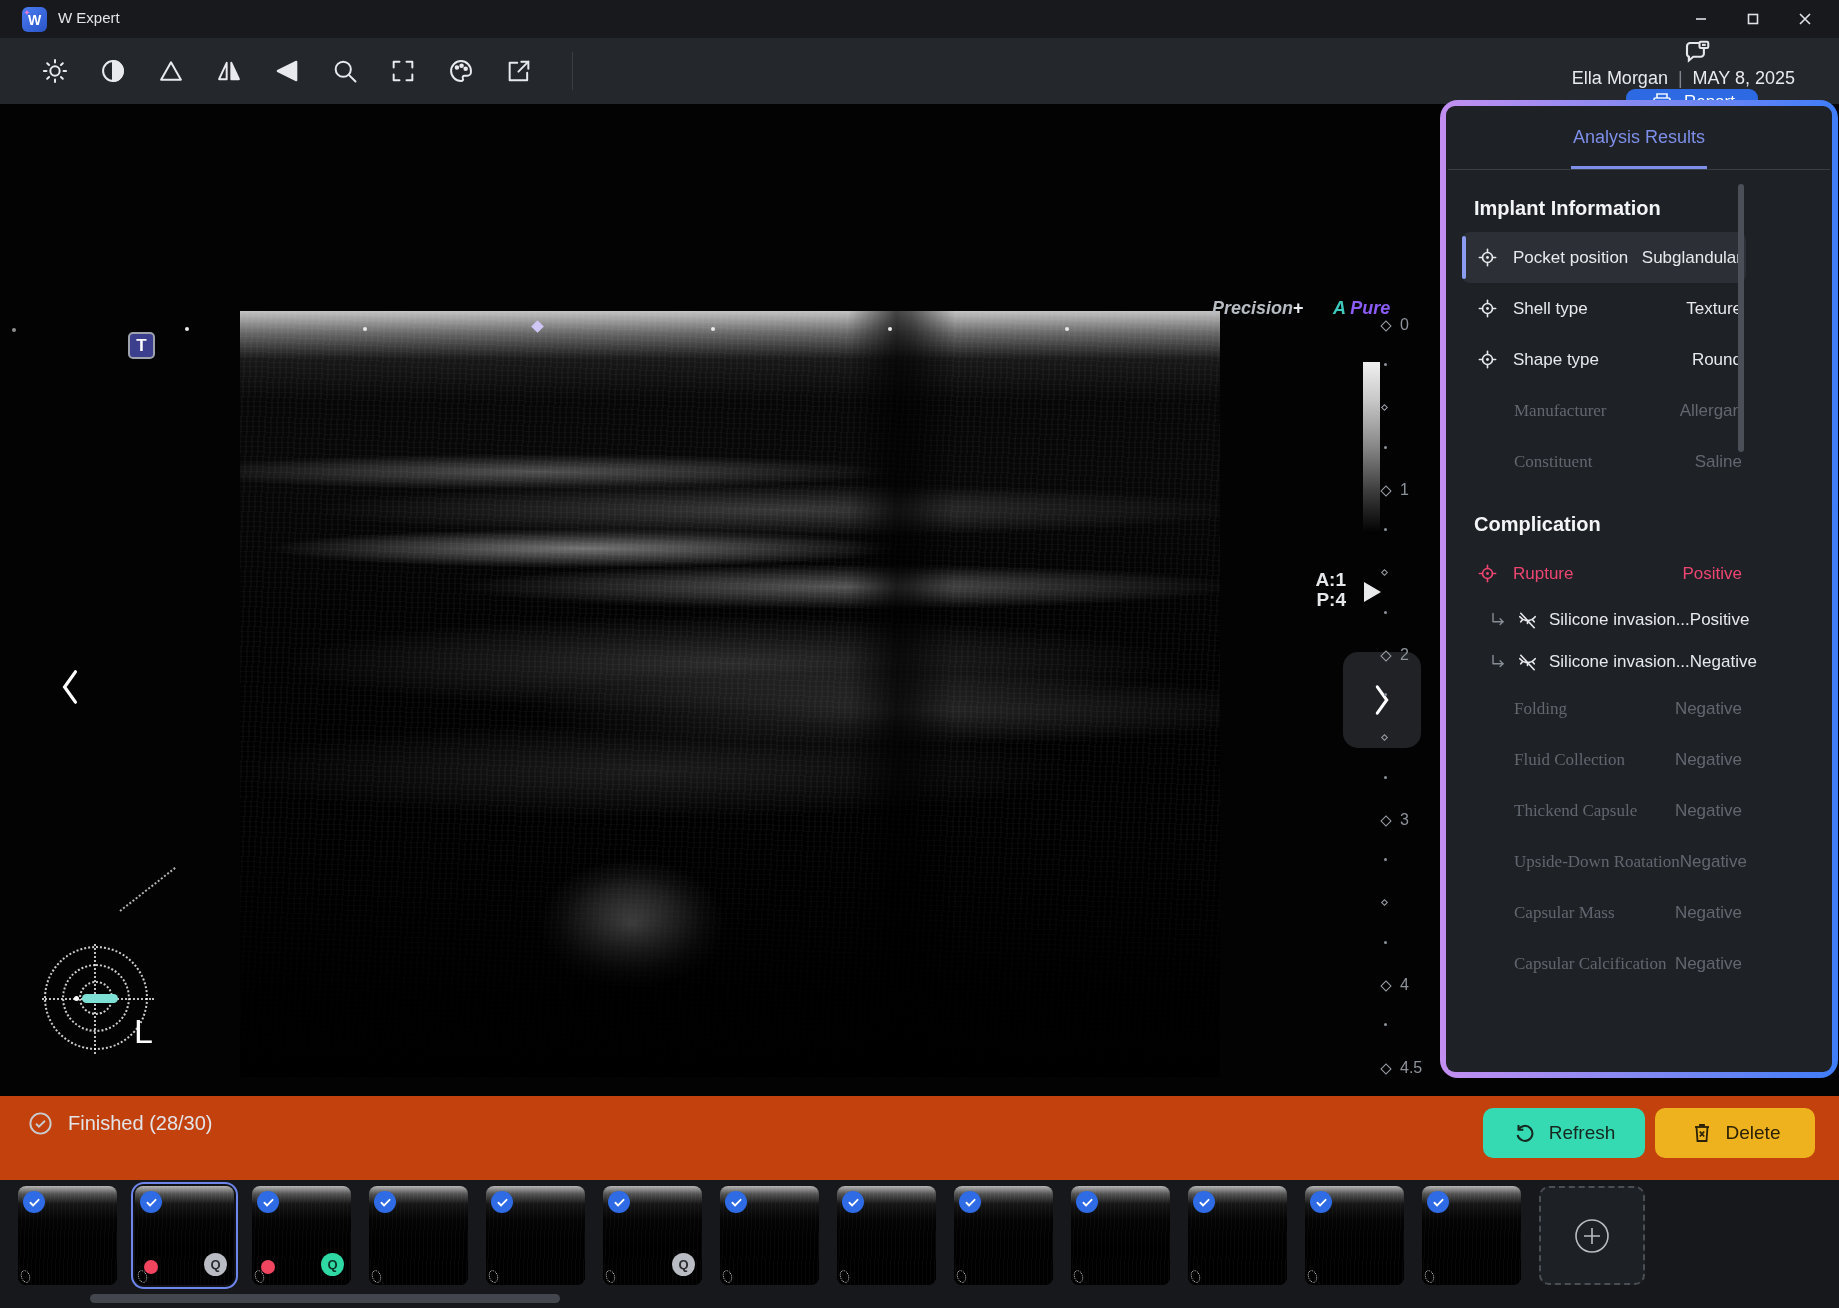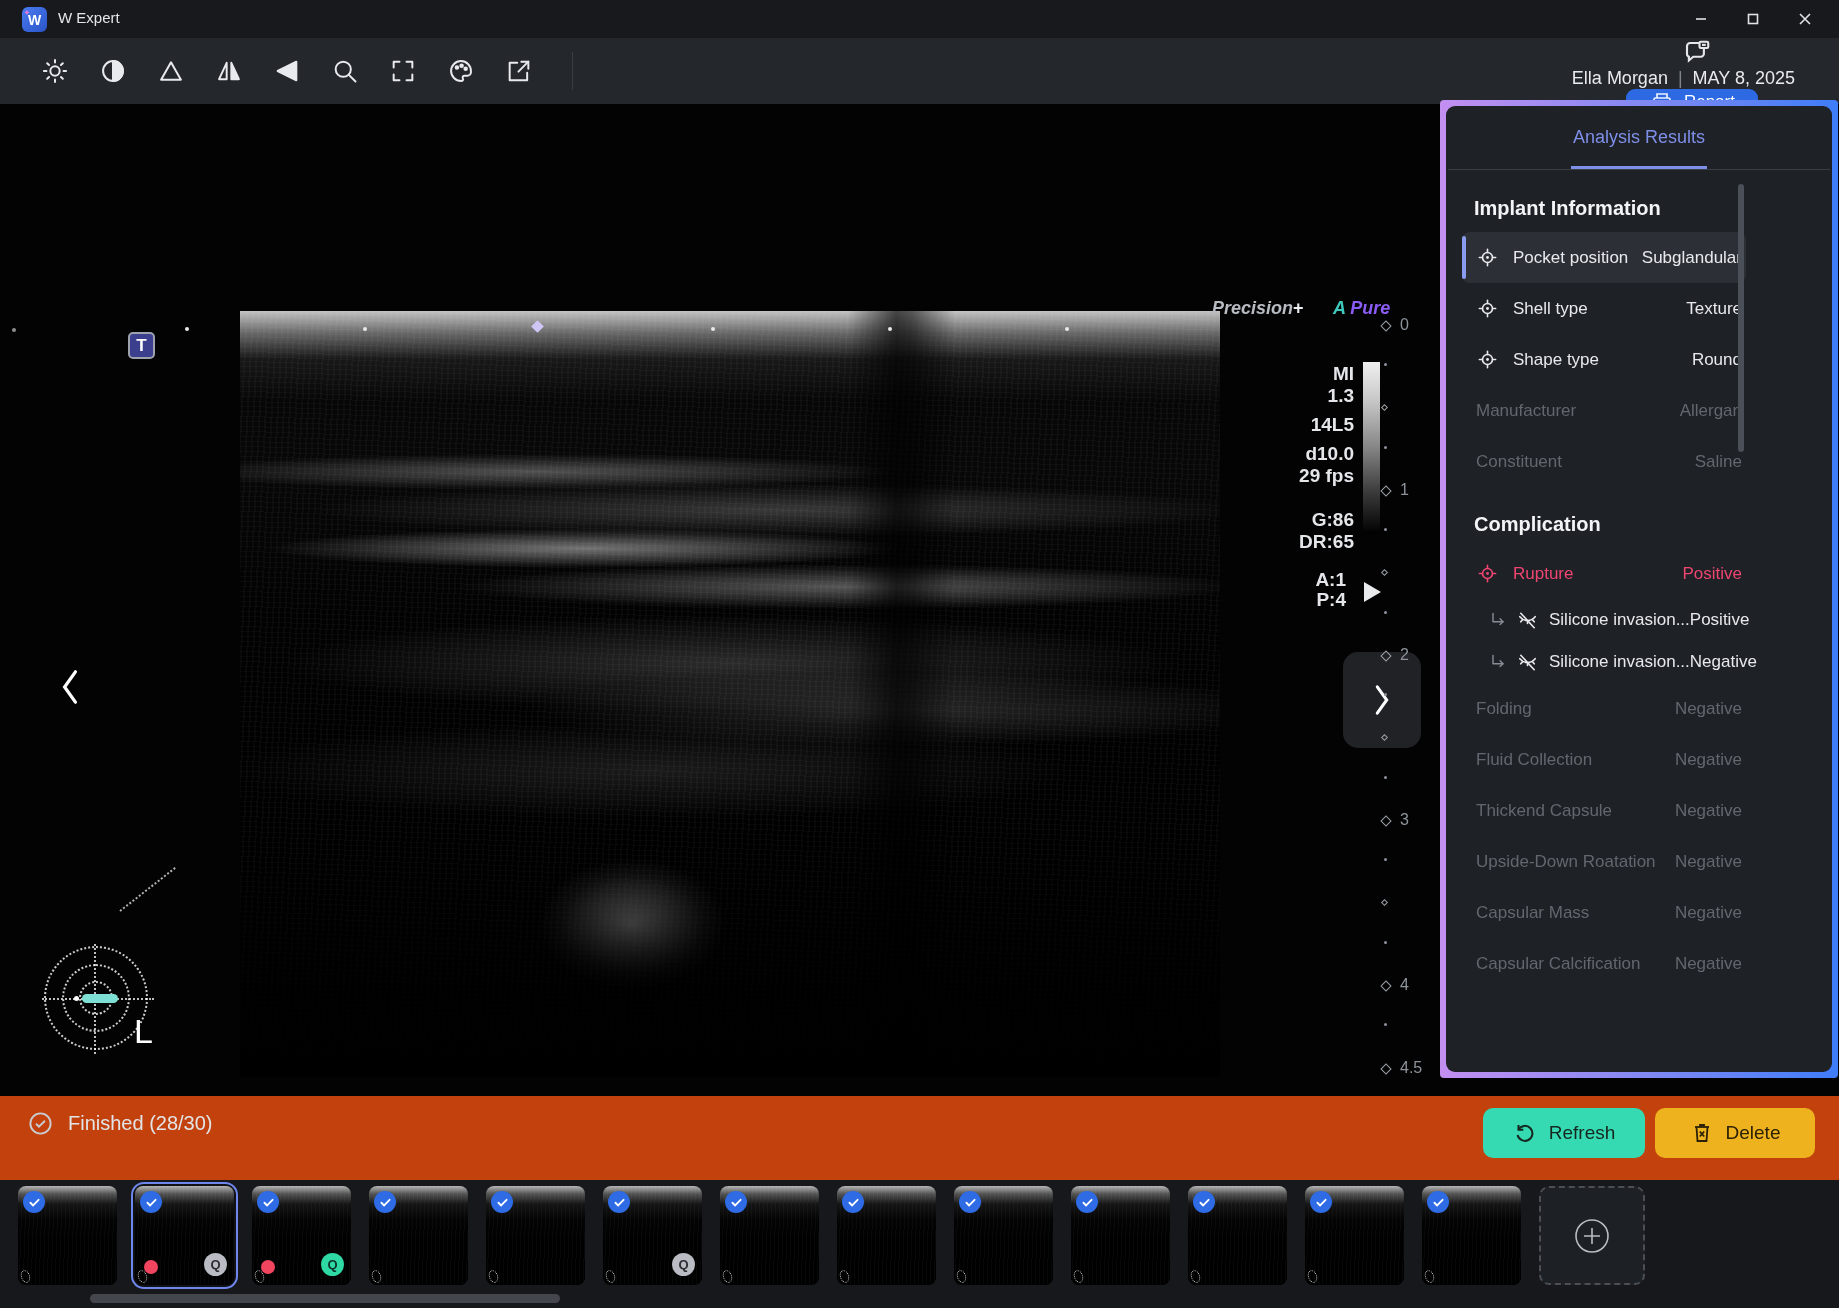--- a/index.html
+++ b/index.html
@@ -98,21 +98,21 @@
   .bodymark{position:absolute;left:42px;top:820px;width:150px;height:160px;}
   .bm-c{position:absolute;border:2px dotted rgba(255,255,255,.8);border-radius:50%;}
   .bm-line{position:absolute;border-top:2px dotted rgba(255,255,255,.75);}
   .bm-diag{position:absolute;left:78px;top:-14px;width:70px;border-top:2px dotted rgba(255,255,255,.7);
            transform:rotate(-38deg);transform-origin:left center;}
   .bm-probe{position:absolute;left:40px;top:70px;width:36px;height:9px;border-radius:5px;background:#7ee0d4;}
   .bm-probe::before{content:"";position:absolute;left:-8px;top:2px;width:5px;height:5px;border-radius:50%;background:#fff;}
   .bm-L{position:absolute;left:92px;top:88px;font-size:34px;color:#fff;}
 
   
-  .panel-ring{position:absolute;left:1440px;top:100px;width:398px;height:978px;border-radius:4px;
+  .panel-ring{position:absolute;left:1440px;top:100px;width:398px;height:978px;border-radius:18px;
               background:linear-gradient(90deg,#c38ff1 0%,#8a8af2 45%,#3f7df8 100%);padding:6px;}
   .panel{position:relative;width:100%;height:100%;border-radius:9px;background:#1e2126;overflow:hidden;}
   .tabs{display:flex;height:64px;border-bottom:1px solid #3a3e45;margin:0 2px;}
   .tab{flex:1;display:flex;align-items:flex-end;justify-content:center;cursor:pointer;font-size:18px;
        color:#e3e5e9;padding-bottom:0;}
   .tab .tlabel{padding:0 2px 18px 2px;border-bottom:3px solid transparent;}
   .tab.active{color:#7e8fe9;}
   .tab.active .tlabel{border-bottom-color:#7e8fe9;}
   .panel-body{position:absolute;left:0;top:65px;bottom:0;width:100%;overflow:hidden;padding:0 86px 0 16px;}
   .sect-title{font-size:20px;font-weight:bold;color:#f3f4f6;margin:26px 0 12px 12px;}
@@ -121,21 +121,21 @@
   .prow.sub{height:42px;padding-left:26px;}
   .prow.active{background:#2c3036;}
   .prow.active::before{content:"";position:absolute;left:0;top:4px;bottom:4px;width:4px;border-radius:2px;
         background:#8b9cf0;}
   .prow .ric{display:flex;align-items:center;margin-right:14px;color:#e7e9ec;}
   .prow.sub .ric.arrow{color:#878d95;margin-right:8px;}
   .prow.sub .ric.eye{margin-right:10px;}
   .prow .rlabel{white-space:nowrap;}
   .prow .rvalue{margin-left:auto;white-space:nowrap;}
   .prow.disabled{color:#62676f;cursor:default;}
-  .prow.disabled .rlabel{}
+  .prow.disabled .rlabel{margin-left:38px;font-family:Liberation Serif, serif;}
   .prow.positive{color:#ee4571;}
   .prow.positive .ric{color:#ee4571;}
   .panel-scroll{position:absolute;right:88px;top:78px;width:6px;height:268px;border-radius:3px;background:#4b5058;}
 
   
   .statusbar{position:absolute;left:0;top:1096px;width:1839px;height:84px;background:#c2410c;}
   .status-left{position:absolute;left:27px;top:14px;display:flex;align-items:center;gap:14px;
                font-size:20px;color:#e2e4e8;}
   .status-left .cicon{display:flex;color:#c9ccd1;}
   .refresh-btn{position:absolute;left:1483px;top:12px;width:162px;height:50px;border-radius:10px;border:0;
@@ -341,29 +341,20 @@
         </svg>
     </button>
 
     <div class="brand">
       <span class="prec">Precision</span><span class="plus">+</span>
     </div>
     <div class="brand2">
       <span class="a">A</span> <span class="pure">Pure</span>
     </div>
 
-    <div class="params">
-      <div>MI</div>
-      <div>1.3</div>
-      <div class="gap">14L5</div>
-      <div class="gap">d10.0</div>
-      <div>29 fps</div>
-      <div class="gap" style="margin-top:24px">G:86</div>
-      <div>DR:65</div>
-    </div>
     <div class="ap-block">
       <div>A:1</div>
       <div>P:4</div>
     </div>
     <div class="play-tri"></div>
 
     <div class="graybar"></div>
     <div class="depth-scale" id="depth-scale">
         <div class="dmark" style="top: 218px; left: 4px;">
           <span class="dia" style="display:block"></span>

